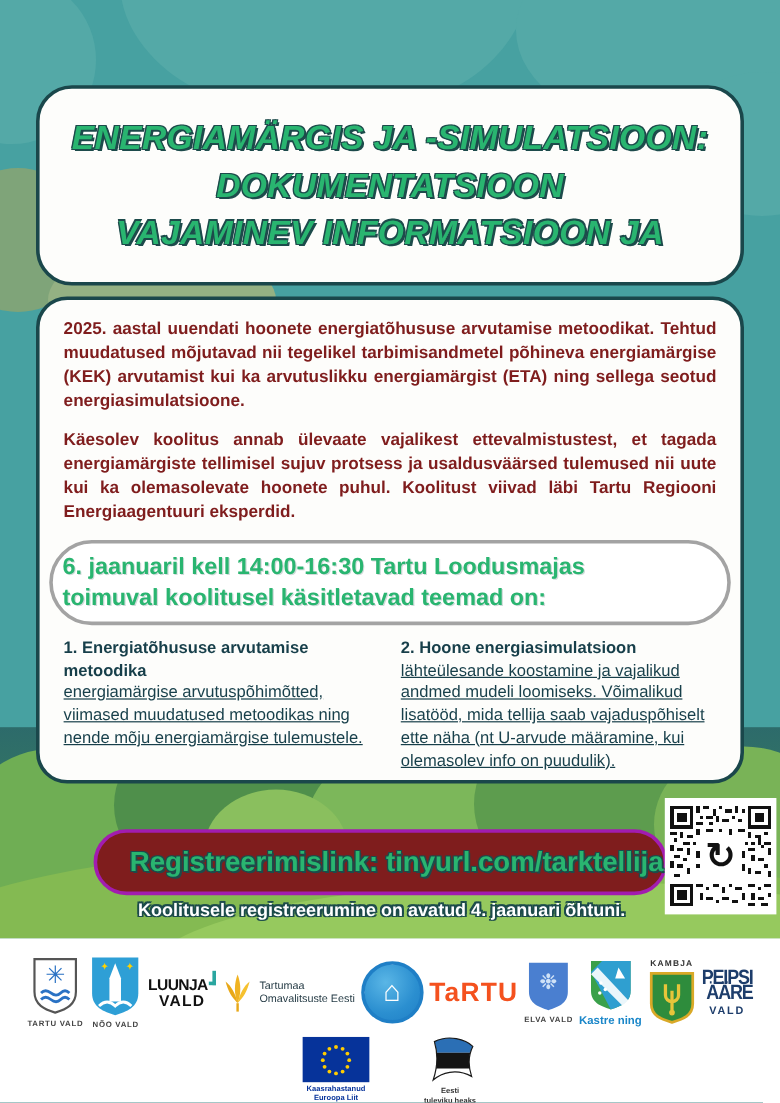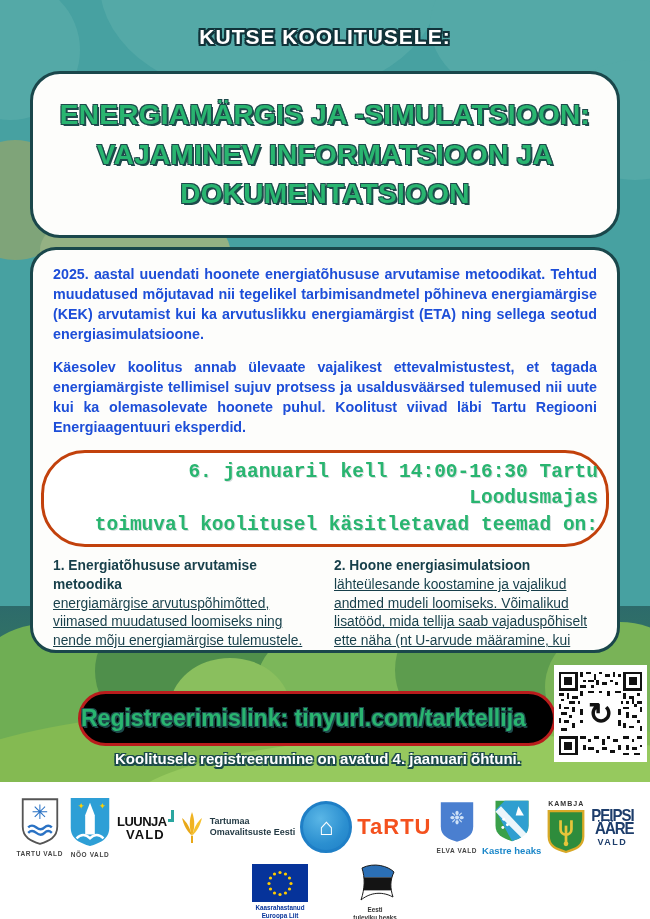--- a/index.html
+++ b/index.html
@@ -39,48 +39,49 @@
   
   .title-card{
     position:absolute; left:30px; top:71px; width:590px; height:167px;
     background:#fdfdfb; border:3px solid #1a474b; border-radius:30px;
     display:flex; flex-direction:column; justify-content:center; align-items:center; padding:0 20px;
   }
   .title-line{
     font-size:28px; line-height:1.42; font-weight:800; letter-spacing:0.3px;
     color:#29b570; text-align:left;
     text-shadow:-1px -1px 0 #1d4b4b, 1px -1px 0 #1d4b4b, -1px 1px 0 #1d4b4b, 2px 2px 0 #1d4b4b;
+    font-style:italic;
   }
   .main-card{
     position:absolute; left:30px; top:247px; width:590px; height:406px;
     background:#fdfdfb; border:3px solid #1a474b; border-radius:26px;
     padding:14px 20px 10px 20px; overflow:hidden;
   }
   .para{
-    font-size:14.3px; line-height:1.4; font-weight:600; color:#1d4ed8;
+    font-size:14.3px; line-height:1.4; font-weight:600; color:#7f1d1d;
     text-align:justify;
   }
   .para + .para{ margin-top:13px; }
   .event-pill{
-    margin:13px -12px 10px -12px; border:3px solid #c2410c; border-radius:44px;
-    background:#fff; padding:6px 8px; text-align:right;font-family:Liberation Mono, monospace;
+    margin:13px -12px 10px -12px; border:3px solid #a3a3a3; border-radius:44px;
+    background:#fff; padding:6px 8px; text-align:left;
   }
   .event-line{
     font-size:19.5px; line-height:1.35; font-weight:800; color:#29b570;
     text-shadow:1px 1px 0 #1d4b4b33;
   }
   .columns{ display:flex; gap:18px; }
   .col{ flex:1; font-size:13.8px; line-height:1.36; color:#173f4a; }
   .col .head{ font-weight:800;text-align:right; }
   .col .body{ font-weight:500;text-decoration:underline; }
   
   .reg-pill{
     position:absolute; left:78px; top:691px; width:478px; height:55px;
-    background:#000000; border:3px solid #b91c1c; border-radius:34px;
-    display:flex; align-items:center; justify-content:flex-start; cursor:pointer;
+    background:#7f1d1d; border:3px solid #a21caf; border-radius:34px;
+    display:flex; align-items:center; justify-content:flex-end; cursor:pointer;
   }
   .reg-pill span{
     font-size:23px; font-weight:800; color:#29b570;
     text-shadow:-1px -1px 0 #1d4b4b, 1px -1px 0 #1d4b4b, -1px 1px 0 #1d4b4b, 1.5px 1.5px 0 #1d4b4b;
   }
   .deadline{
     position:absolute; left:0; top:750px; width:636px; text-align:center;
     font-size:15px; font-weight:800; color:#fff;
     text-shadow:-1.5px -1.5px 0 #1c4b4b, 1.5px -1.5px 0 #1c4b4b, -1.5px 1.5px 0 #1c4b4b,
       1.5px 1.5px 0 #1c4b4b, 0 1.5px 0 #1c4b4b, 0 -1.5px 0 #1c4b4b;
@@ -98,21 +99,21 @@
   
   .footer{ position:absolute; left:0; top:782px; width:650px; height:137px; background:#fff; }
   .logo-row{ display:flex; align-items:center; justify-content:center; gap:5px; padding-top:8px; height:82px; }
   .logo{ display:flex; flex-direction:column; align-items:center; justify-content:center; }
   .cap{ font-size:6.5px; font-weight:700; letter-spacing:0.6px; color:#444; margin-top:3px; text-align:center; white-space:nowrap;}
   .luunja{ text-align:left; line-height:0.95; }
   .luunja .l1{ font-size:13px; font-weight:900; color:#111; letter-spacing:-0.5px;}
   .luunja .l2{ font-size:13px; font-weight:900; color:#111; letter-spacing:1px;}
   .luunja .tick{ display:inline-block; width:6px; height:12px; border-right:3px solid #2aa6a0; border-bottom:3px solid #2aa6a0; margin-left:1px; transform:translateY(-4px);}
   .tol{ flex-direction:row; gap:5px; }
-  .tol-text{ font-size:9px; font-weight:700; color:#253b45; line-height:1.25; }
+  .tol-text{ font-size:9px; font-weight:400; color:#253b45; line-height:1.25; }
   .trea{ width:52px; height:52px; border-radius:50%; border:3px solid #1f7fc6;
     background:radial-gradient(circle at 38% 32%, #5ab6e6 0%, #2b8fd0 60%, #1f7fc6 100%);
     display:flex; align-items:center; justify-content:center; }
   .trea-house{ color:#fff; font-size:24px; line-height:1; }
   .tartu-word{ font-size:22px; font-weight:900; color:#f4511e; letter-spacing:1px; }
   .kastre-cap{ font-size:9.5px; font-weight:800; color:#1b87c9; margin-top:2px; }
   .kambja-cap{ font-size:7px; font-weight:800; letter-spacing:1px; color:#333; margin-bottom:2px; }
   .peipsi-mono{ line-height:0.9; text-align:right; }
   .peipsi-mono div{ font-size:15px; font-weight:900; color:#1d3d6b; letter-spacing:-1px; transform:scaleY(1.15); }
   .peipsi-cap{ font-size:9px; font-weight:900; color:#1d3d6b; letter-spacing:1.5px; margin-top:2px;}
@@ -138,41 +139,40 @@
     <div class="bush bh1"></div>
     <div class="bush bh2"></div>
     <div class="bush bh3"></div>
     <div class="bush bh4"></div>
     <div class="bush bh5"></div>
     <div class="bush bh6"></div>
     <div class="hill1"></div>
     <div class="hill2"></div>
   </div>
 
-  <div class="kicker">KUTSE KOOLITUSELE:</div>
 
   <div class="title-card">
     <div class="title-line">ENERGIAMÄRGIS JA -SIMULATSIOON:</div>
+    <div class="title-line">DOKUMENTATSIOON</div>
     <div class="title-line">VAJAMINEV INFORMATSIOON JA</div>
-    <div class="title-line">DOKUMENTATSIOON</div>
   </div>
 
   <div class="main-card">
     <div class="para">2025. aastal uuendati hoonete energiatõhususe arvutamise metoodikat. Tehtud muudatused mõjutavad nii tegelikel tarbimisandmetel põhineva energiamärgise (KEK) arvutamist kui ka arvutuslikku energiamärgist (ETA) ning sellega seotud energiasimulatsioone.</div>
     <div class="para">Käesolev koolitus annab ülevaate vajalikest ettevalmistustest, et tagada energiamärgiste tellimisel sujuv protsess ja usaldusväärsed tulemused nii uute kui ka olemasolevate hoonete puhul. Koolitust viivad läbi Tartu Regiooni Energiaagentuuri eksperdid.</div>
 
     <div class="event-pill">
       <div class="event-line">6. jaanuaril kell 14:00-16:30 Tartu Loodusmajas</div>
       <div class="event-line">toimuval koolitusel käsitletavad teemad on:</div>
     </div>
 
     <div class="columns">
       <div class="col">
         <span class="head">1. Energiatõhususe arvutamise metoodika</span><br>
-        <span class="body">energiamärgise arvutuspõhimõtted, viimased muudatused loomiseks ning nende mõju energiamärgise tulemustele.</span>
+        <span class="body">energiamärgise arvutuspõhimõtted, viimased muudatused metoodikas ning nende mõju energiamärgise tulemustele.</span>
       </div>
       <div class="col">
         <span class="head">2. Hoone energiasimulatsioon</span><br>
         <span class="body">lähteülesande koostamine ja vajalikud andmed mudeli loomiseks. Võimalikud lisatööd, mida tellija saab vajaduspõhiselt ette näha (nt U-arvude määramine, kui olemasolev info on puudulik).</span>
       </div>
     </div>
   </div>
 
   <div class="reg-pill">
     <span>Registreerimislink: tinyurl.com/tarktellija</span>
@@ -342,21 +342,21 @@
       <div class="logo">
         <svg width="38" height="44" viewBox="0 0 40 48">
           <path d="M2 2h36v27c0 11-9 14-18 17C11 43 2 40 2 29Z" fill="#3aa04a"></path>
           <path d="M38 2v27c0 11-9 14-18 17L2 12 12 2Z" fill="#2f9fd0"></path>
           <path d="M2 14 32 44 38 40 8 8Z" fill="#fff" opacity="0.9"></path>
           <polygon points="27,8 33,18 24,18" fill="#fff"></polygon>
           <circle cx="11" cy="22" r="1.6" fill="#fff"></circle>
             <circle cx="15" cy="28" r="1.6" fill="#fff"></circle>
             <circle cx="10" cy="31" r="1.6" fill="#fff"></circle>
         </svg>
-        <div class="kastre-cap">Kastre heaks</div>
+        <div class="kastre-cap">Kastre ning</div>
       </div>
 
       <div class="logo">
         <div class="kambja-cap">KAMBJA</div>
         <svg width="40" height="46" viewBox="0 0 44 50">
           <path d="M3 2h38v28c0 11-9 14-19 17C12 44 3 41 3 30Z" fill="#2e8c3c" stroke="#d9a927" stroke-width="2.5"></path>
           <path d="M16 12v10a6 6 0 0 0 12 0V12" stroke="#e7c53a" stroke-width="3" fill="none"></path>
           <line x1="22" y1="18" x2="22" y2="36" stroke="#e7c53a" stroke-width="3"></line>
           <circle cx="22" cy="38" r="2.6" fill="#e7c53a"></circle>
         </svg>

